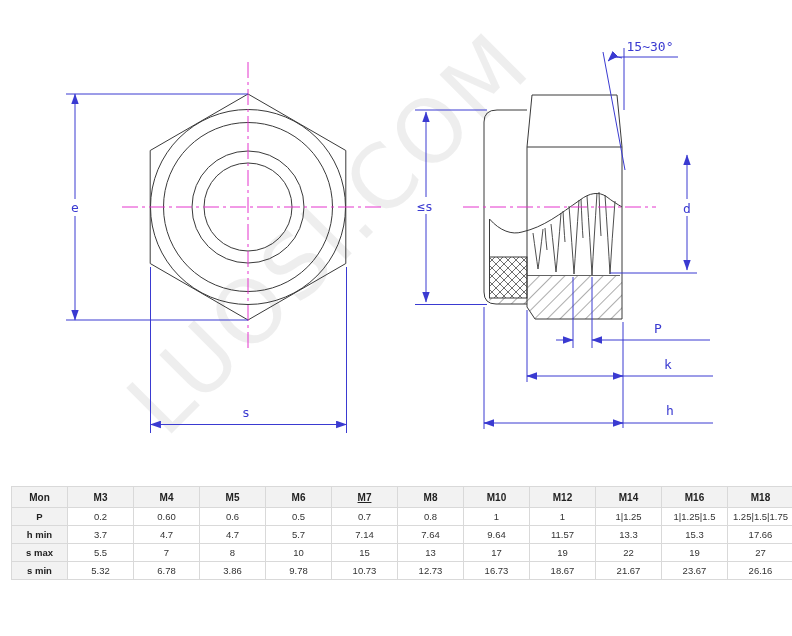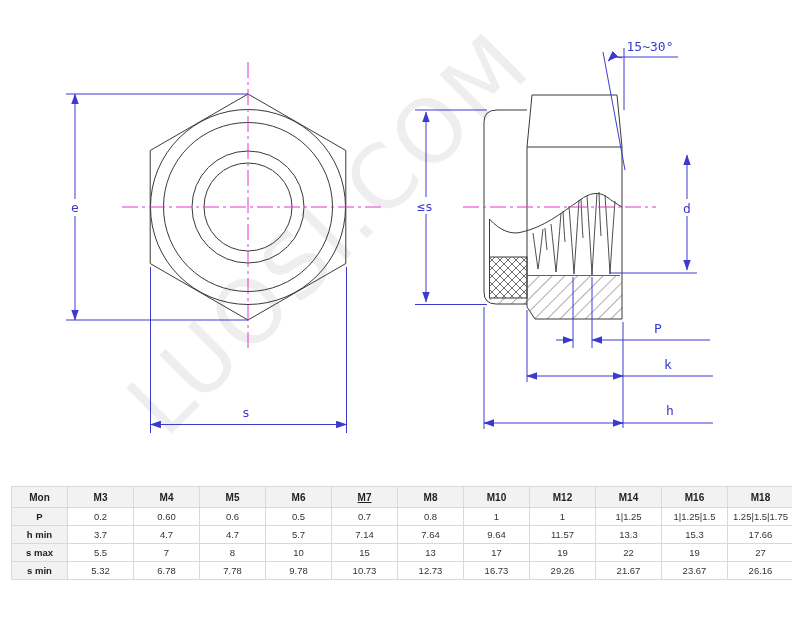--- a/index.html
+++ b/index.html
@@ -196,26 +196,26 @@
           <td>17</td>
           <td>19</td>
           <td>22</td>
           <td>19</td>
           <td>27</td>
         </tr>
         <tr>
           <td class="rowlabel">s min</td>
           <td>5.32</td>
           <td>6.78</td>
-          <td>7.78</td>
+          <td>3.86</td>
           <td>9.78</td>
           <td>10.73</td>
           <td>12.73</td>
           <td>16.73</td>
-          <td>29.26</td>
+          <td>18.67</td>
           <td>21.67</td>
           <td>23.67</td>
           <td>26.16</td>
         </tr>
       </tbody>
   </table>
 
 </div>
 
 </body></html>

